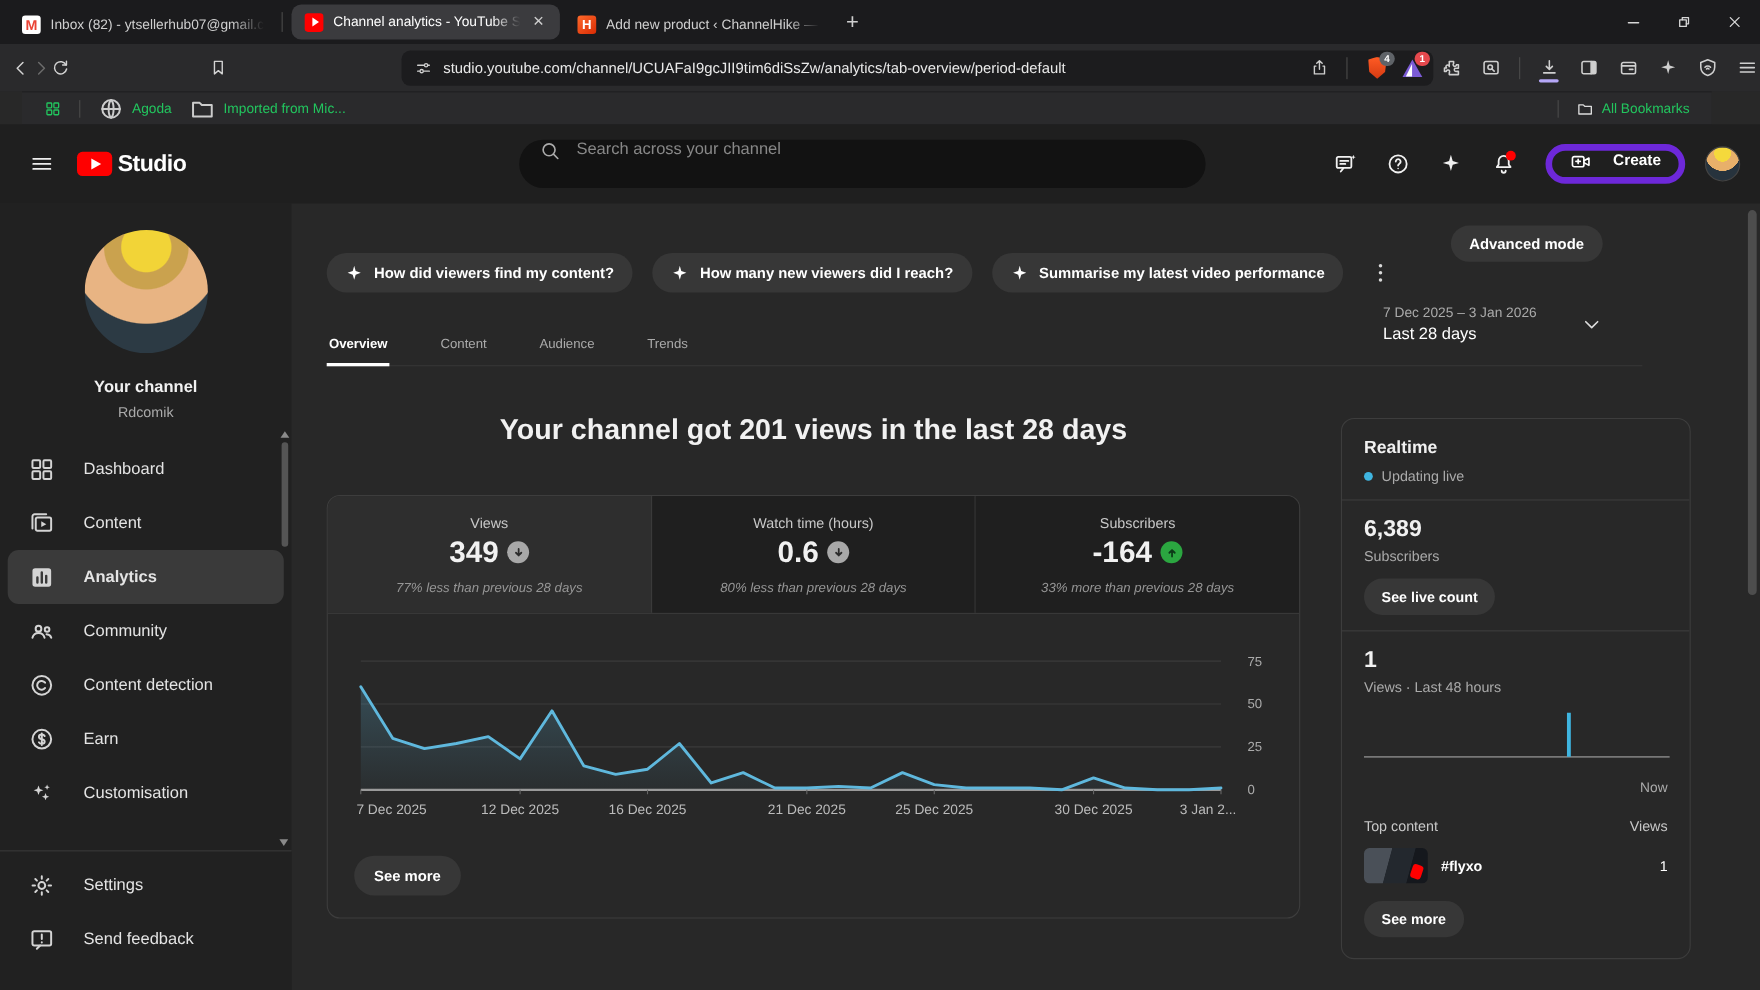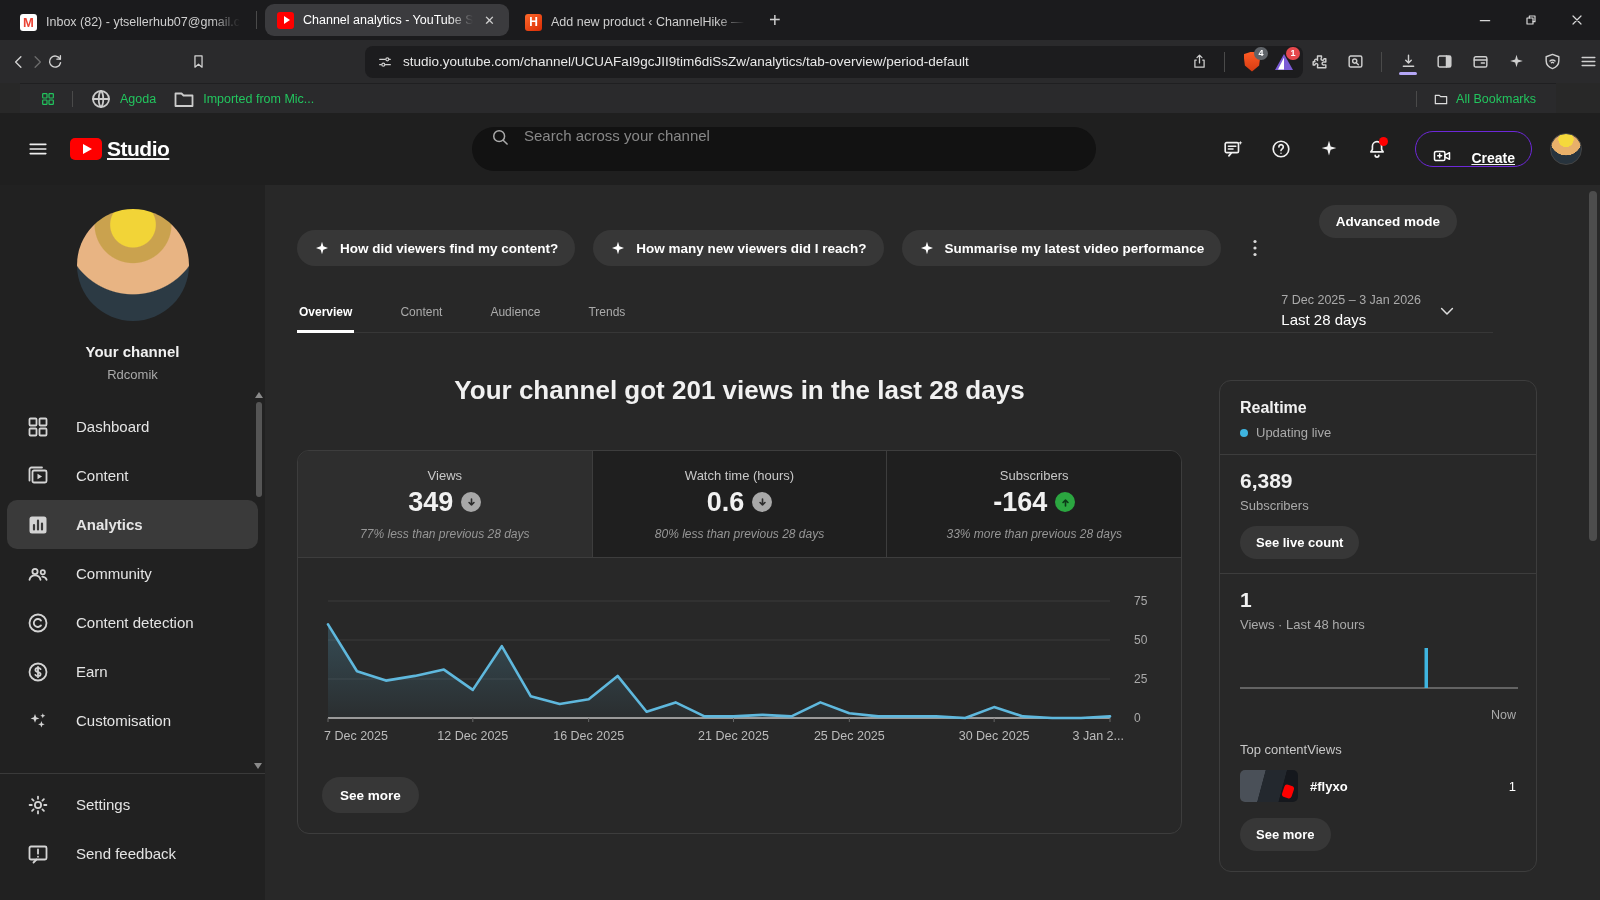--- a/index.html
+++ b/index.html
@@ -45,33 +45,33 @@
   .tool-sep { width:1px; height:20px; background:#4a4a4a; margin:0 6px; }
   .dl-underline { position:absolute; bottom:3px; left:7px; right:7px; height:2.5px; background:#b5a7f7; border-radius:2px; }
 
   .bookmarksbar { position:absolute; left:0; top:83px; width:1536px; height:30px; background:#2a2a2c; border-top:1px solid #1f1f21;
     display:flex; align-items:center; padding:0 12px; font-size:12.5px; color:#22c55e;margin-left:20px; }
   .bm-item { display:flex; align-items:center; gap:7px; padding:3px 8px; border-radius:6px; white-space:nowrap; }
   .bm-sep { width:1px; height:16px; background:#4a4a4a; margin:0 8px; }
   .bm-right { margin-left:auto; display:flex; align-items:center; }
 
   
-  .studio-header { position:absolute; left:0; top:113px; width:1600px; height:72px; background:#1f1f1f; display:flex; align-items:center; padding:0 18px;text-decoration:underline; }
+  .studio-header { position:absolute; left:0; top:113px; width:1600px; height:72px; background:#1f1f1f; display:flex; align-items:center; padding:0 18px; }
   .sh-menu { width:40px; height:40px; display:flex; align-items:center; justify-content:center; color:#eee; margin-right:12px; }
   .sh-logo { display:flex; align-items:center; gap:5px; }
   .yt-badge { width:32px; height:22px; background:#f00; border-radius:5px; display:flex; align-items:center; justify-content:center; }
   .yt-badge .tri { width:0; height:0; border-left:9px solid #fff; border-top:5.5px solid transparent; border-bottom:5.5px solid transparent; margin-left:2px; }
   .sh-logo .logo-text { font-size:21px; font-weight:bold; letter-spacing:-0.5px; color:#fff; }
   .sh-search { position:absolute; left:472px; top:14px; width:624px; height:44px; background:#121212; border-radius:22px; display:flex; align-items:flex-start; padding:0 18px; }
   .sh-search input { background:transparent; border:none; outline:none; color:#eee; font-size:15px; flex:1; margin-left:14px; font-family:inherit; }
   .sh-search input::placeholder { color:#888; }
   .sh-right { margin-left:auto; display:flex; align-items:center; gap:8px; }
   .sh-ic { width:40px; height:40px; display:flex; align-items:center; justify-content:center; color:#f1f1f1; position:relative; }
   .bell-dot { position:absolute; top:8px; right:9px; width:9px; height:9px; background:#f00; border-radius:50%; }
-  .create-btn { display:flex; align-items:flex-end; gap:19px; height:36px; padding:0 16px; border:1px solid #6d28d9; border-radius:18px; color:#fff; font-size:14px; font-weight:bold; margin:0 10px; }
+  .create-btn { display:flex; align-items:flex-start; gap:19px; height:36px; padding:0 16px; border:6px solid #6d28d9; border-radius:18px; color:#fff; font-size:14px; font-weight:bold; margin:0 10px; }
   .sh-avatar { width:32px; height:32px; border-radius:50%; background:radial-gradient(circle at 50% 18%,#f5d93c 0 26%,#e8b06a 27% 55%,#27333d 56%); border:1px solid #444; }
 
   
   .app { position:absolute; left:0; top:185px; width:1600px; height:715px; }
 
   .sidebar { position:absolute; left:0; top:0; width:265px; height:715px; background:#212121; }
   .ch-avatar { width:112px; height:112px; border-radius:50%; margin:24px auto 0;
     background:radial-gradient(circle at 50% 14%,#f2d437 0 20%,#caa24e 21% 34%,#e8b483 35% 62%,#2c3a44 63%),
     linear-gradient(180deg,#334250,#1b242b); }
   .ch-name { text-align:center; font-size:15px; font-weight:bold; margin-top:22px; }
@@ -92,21 +92,21 @@
   .adv-btn { position:absolute; right:88px; top:20px; background:#373737; border-radius:17px; height:33px; padding:0 17px;
     display:flex; align-items:center; font-size:13.5px; font-weight:bold; color:#fff; }
   .chips { display:flex; align-items:center; gap:18px; margin-top:23px; }
   .chip { display:flex; align-items:center; gap:10px; background:#373737; border-radius:18px; height:36px; padding:0 17px; font-size:13.5px; font-weight:bold; color:#fff; white-space:nowrap; }
   .chip .sp { color:#fff; }
   .kebab { color:#d9d9d9; padding:0 4px; }
   .an-tabs { display:flex; gap:44px; margin-top:29px; border-bottom:1px solid #373737; width:1196px; }
   .an-tab { font-size:12px; color:#aaa; padding:10px 2px 13px; position:relative; }
   .an-tab.active { color:#fff; font-weight:bold; }
   .an-tab.active::after { content:""; position:absolute; left:0; right:0; bottom:-1px; height:3px; background:#fff; }
-  .date-block { position:absolute; right:88px; top:108px; text-align:left; display:flex; align-items:center; gap:16px; }
+  .date-block { position:absolute; right:88px; top:92px; text-align:left; display:flex; align-items:center; gap:40px; }
   .date-range { font-size:12.5px; color:#aaa; }
   .date-period { font-size:15px; color:#fff; margin-top:4px; }
   .date-chev { color:#ddd; }
 
   .headline { width:885px; margin-top:42px; text-align:center; font-size:26px; font-weight:bold; }
 
   .an-card { width:885px; margin-top:44px; border:1px solid #3d3d3d; border-radius:12px; background:#282828; overflow:hidden; }
   .metric-row { display:flex; height:107px; border-bottom:1px solid #3d3d3d; }
   .metric { flex:1; display:flex; flex-direction:column; align-items:center; justify-content:center; background:#1f1f1f; border-right:1px solid #3d3d3d; }
   .metric:last-child { border-right:none; }
@@ -123,21 +123,21 @@
   
   .rt-card { position:absolute; left:1219px; top:195px; width:318px; height:492px; border:1px solid #3d3d3d; border-radius:12px; background:#282828; padding:18px 20px; overflow:hidden; }
   .rt-title { font-size:16px; font-weight:bold; }
   .rt-status { display:flex; align-items:center; gap:8px; margin-top:8px; font-size:13px; color:#aaa; }
   .rt-dot { width:8px; height:8px; border-radius:50%; background:#3fb5e0; }
   .rt-divider { height:1px; background:#3d3d3d; margin:14px -20px; }
   .rt-big { font-size:21px; font-weight:bold; }
   .rt-sub { font-size:13px; color:#aaa; margin-top:5px; }
   .rt-btn { display:inline-flex; align-items:center; background:#373737; border-radius:17px; height:33px; padding:0 16px; font-size:13px; font-weight:bold; color:#fff; margin-top:13px; }
   .rt-now { font-size:12.5px; color:#aaa; text-align:right; margin-top:6px; }
-  .rt-cols { display:flex; font-size:13px; color:#c8c8c8; margin-top:20px; }
+  .rt-cols { display:flex; justify-content:space-between; font-size:13px; color:#c8c8c8; margin-top:20px; }
   .rt-item { display:flex; align-items:center; gap:12px; margin-top:13px; }
   .rt-thumb { width:58px; height:32px; border-radius:5px; position:relative; overflow:hidden;
     background:linear-gradient(105deg,#4a5058 0 38%,#23282e 39% 70%,#15181d 71%); flex:0 0 auto; }
   .rt-thumb .shorts { position:absolute; right:5px; bottom:4px; width:10px; height:13px; background:#f00; border-radius:3px; transform:rotate(18deg); }
   .rt-item-title { flex:1; font-size:13px; font-weight:bold; color:#fff; }
   .rt-item-views { font-size:13px; color:#fff; }
 
   .page-scrollbar { position:absolute; right:2px; top:-72px; width:9px; height:787px; }
   .page-thumb { position:absolute; top:78px; width:8px; height:350px; background:#4d4d4d; border-radius:4px; }
 </style>

